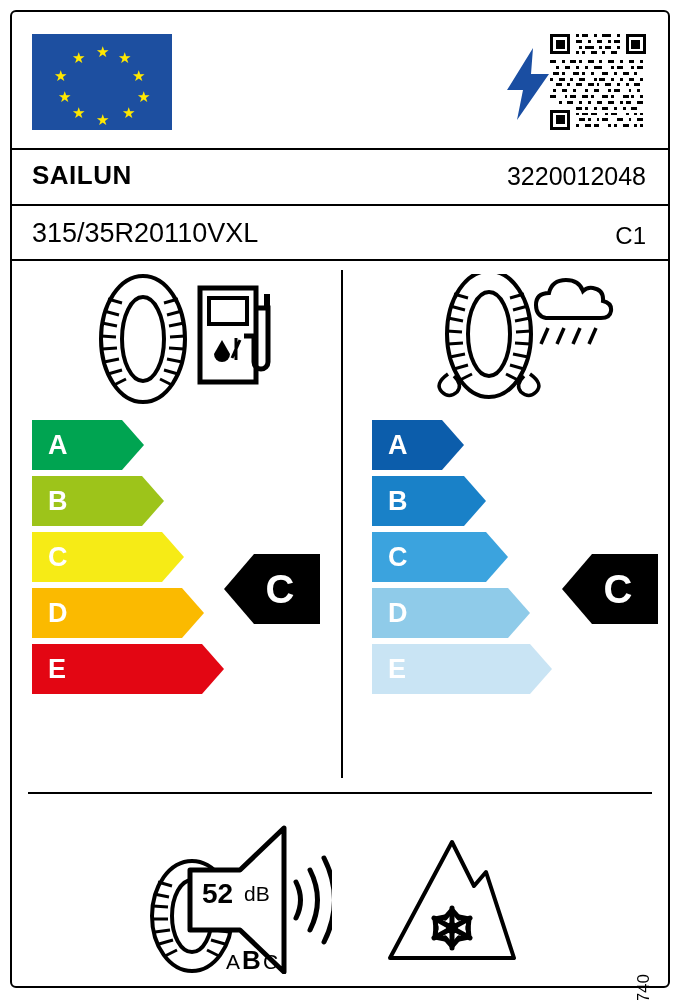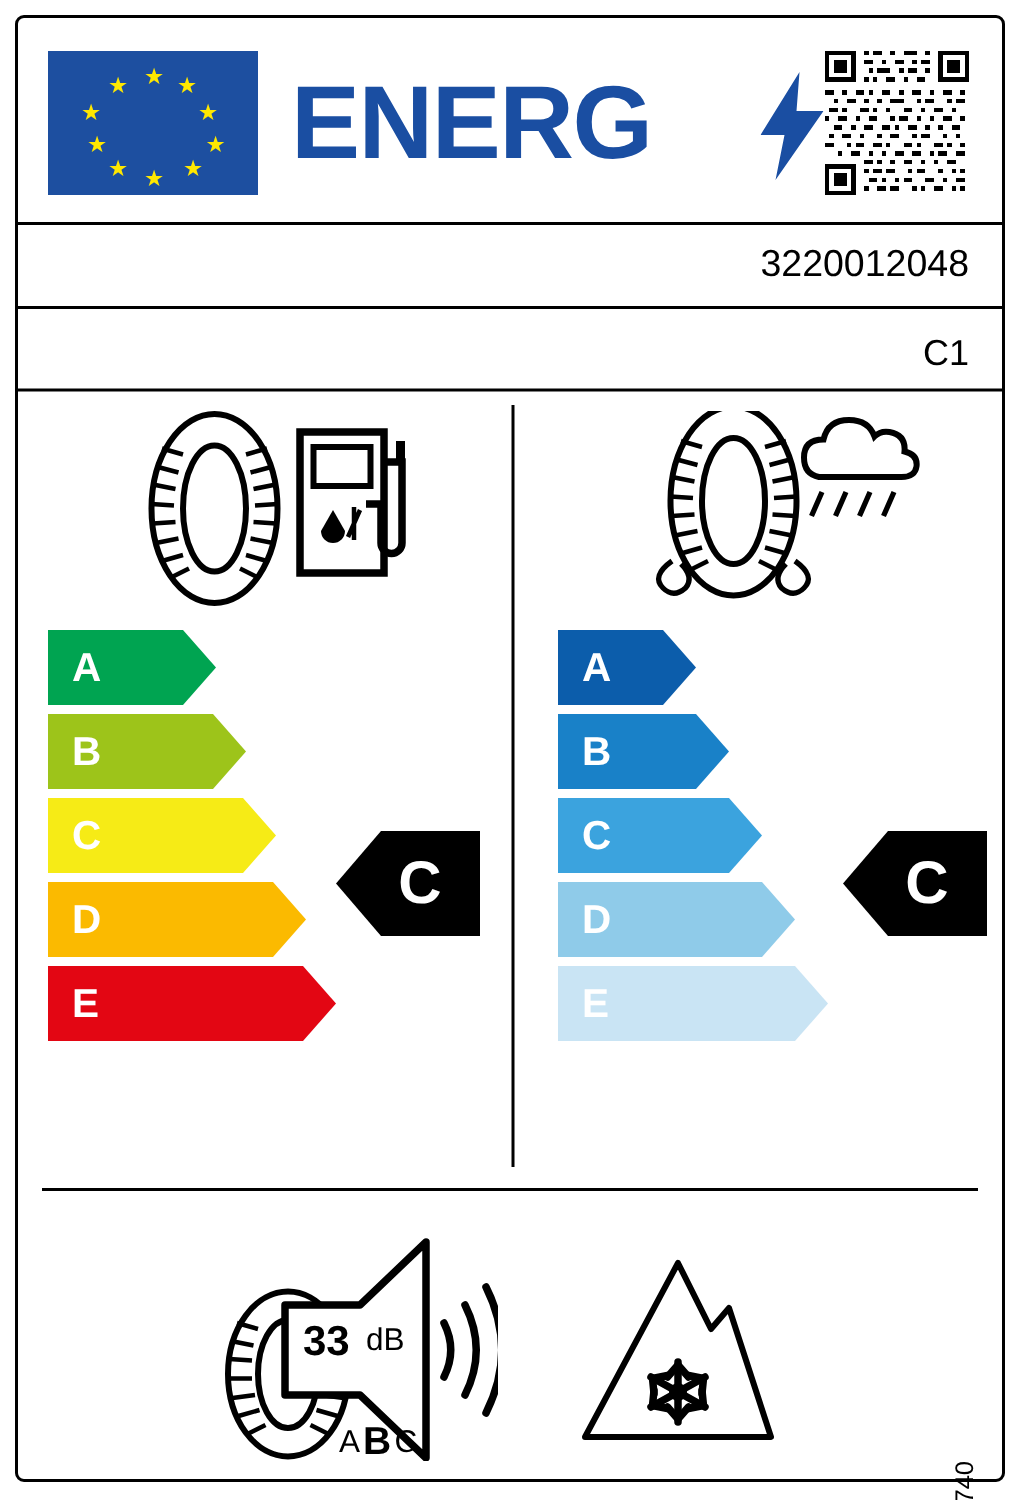--- a/index.html
+++ b/index.html
@@ -224,21 +224,20 @@
       <span class="star" style="left:100px; top:34px;">★</span>
       <span class="star" style="left:105px; top:55px;">★</span>
       <span class="star" style="left:90px; top:71px;">★</span>
       <span class="star" style="left:64px; top:78px;">★</span>
       <span class="star" style="left:40px; top:71px;">★</span>
       <span class="star" style="left:26px; top:55px;">★</span>
       <span class="star" style="left:22px; top:34px;">★</span>
       <span class="star" style="left:40px; top:16px;">★</span>
     </div>
 
-    <div class="energ-word">ENERG</div>
 
     <svg class="bolt" viewBox="0 0 42 72">
       <polygon points="26,0 0,42 16,42 10,72 42,26 24,26" fill="#1a4ea2"></polygon>
     </svg>
 
     <svg class="qr" viewBox="0 0 33 33" shape-rendering="crispEdges">
       <rect width="33" height="33" fill="#fff"></rect>
       <g fill="#000">
         <rect x="0" y="0" width="7" height="7"></rect>
           <rect x="1" y="1" width="5" height="5" fill="#fff"></rect>
@@ -372,22 +371,24 @@
           <rect x="20" y="31" width="1" height="1"></rect>
           <rect x="22" y="31" width="1" height="1"></rect>
           <rect x="25" y="31" width="2" height="1"></rect>
           <rect x="29" y="31" width="1" height="1"></rect>
           <rect x="31" y="31" width="1" height="1"></rect>
       </g>
     </svg>
   </div>
 
   <div class="rule" style="left:0; top:136px; width:656px; height:2px;"></div>
+  <div class="brand">SAILUN</div>
   <div class="article">3220012048</div>
   <div class="rule" style="left:0; top:192px; width:656px; height:2px;"></div>
+  <div class="tyresize">315/35R20110VXL</div>
   <div class="tyreclass">C1</div>
   <div class="rule" style="left:0; top:247px; width:656px; height:2px;"></div>
 
   <div class="vdiv"></div>
 
   <svg class="pict" style="left:76px; top:262px;" width="190" height="130" viewBox="0 0 190 130">
     <g>
       <ellipse cx="55" cy="65" rx="42" ry="63" fill="#fff" stroke="#000" stroke-width="4"></ellipse>
       <ellipse cx="55" cy="65" rx="21" ry="42" fill="#fff" stroke="#000" stroke-width="4"></ellipse>
       <g stroke="#000" stroke-width="3">
@@ -520,21 +521,21 @@
       <g>
         <path d="M58 46 L58 106 L108 106 L152 148 L152 4 L108 46 Z" fill="#fff" stroke="#000" stroke-width="5" stroke-linejoin="round"></path>
         <g fill="none" stroke="#000" stroke-width="5" stroke-linecap="round">
           <path d="M164 58 q9 18 0 36"></path>
           <path d="M178 46 q15 30 0 60"></path>
           <path d="M192 34 q21 42 0 84"></path>
         </g>
       </g>
     </svg>
 
-    <div class="db-text" style="left:190px; top:76px;">33</div>
+    <div class="db-text" style="left:190px; top:76px;">52</div>
     <div class="db-unit" style="left:232px; top:80px;">dB</div>
 
     <div class="abc" style="left:214px; top:148px;">A</div>
     <div class="abc" style="left:230px; top:143px;"><b>B</b></div>
     <div class="abc" style="left:251px; top:148px;">C</div>
 
     <svg class="pict" style="left:370px; top:30px;" width="140" height="140" viewBox="0 0 140 140">
       <path d="M70 10 L92 54 L104 40 L132 126 L8 126 Z" fill="#fff" stroke="#000" stroke-width="4" stroke-linejoin="round"></path>
       <g stroke="#000" stroke-width="5" stroke-linecap="round">
         <path d="M70 76 L70 116"></path>

